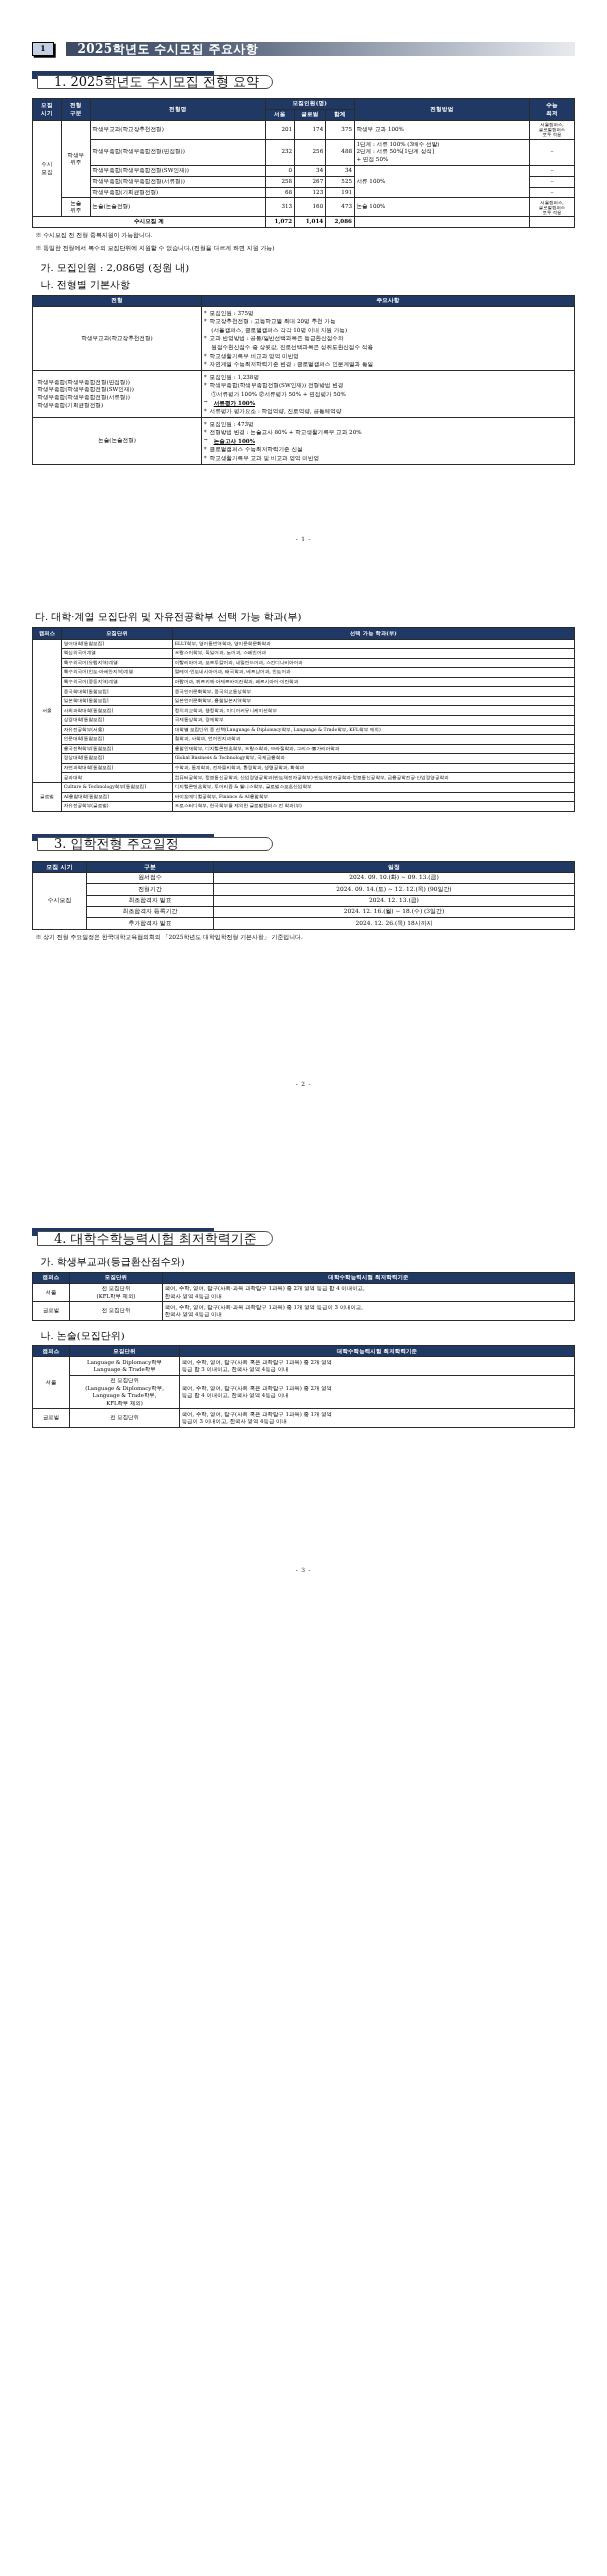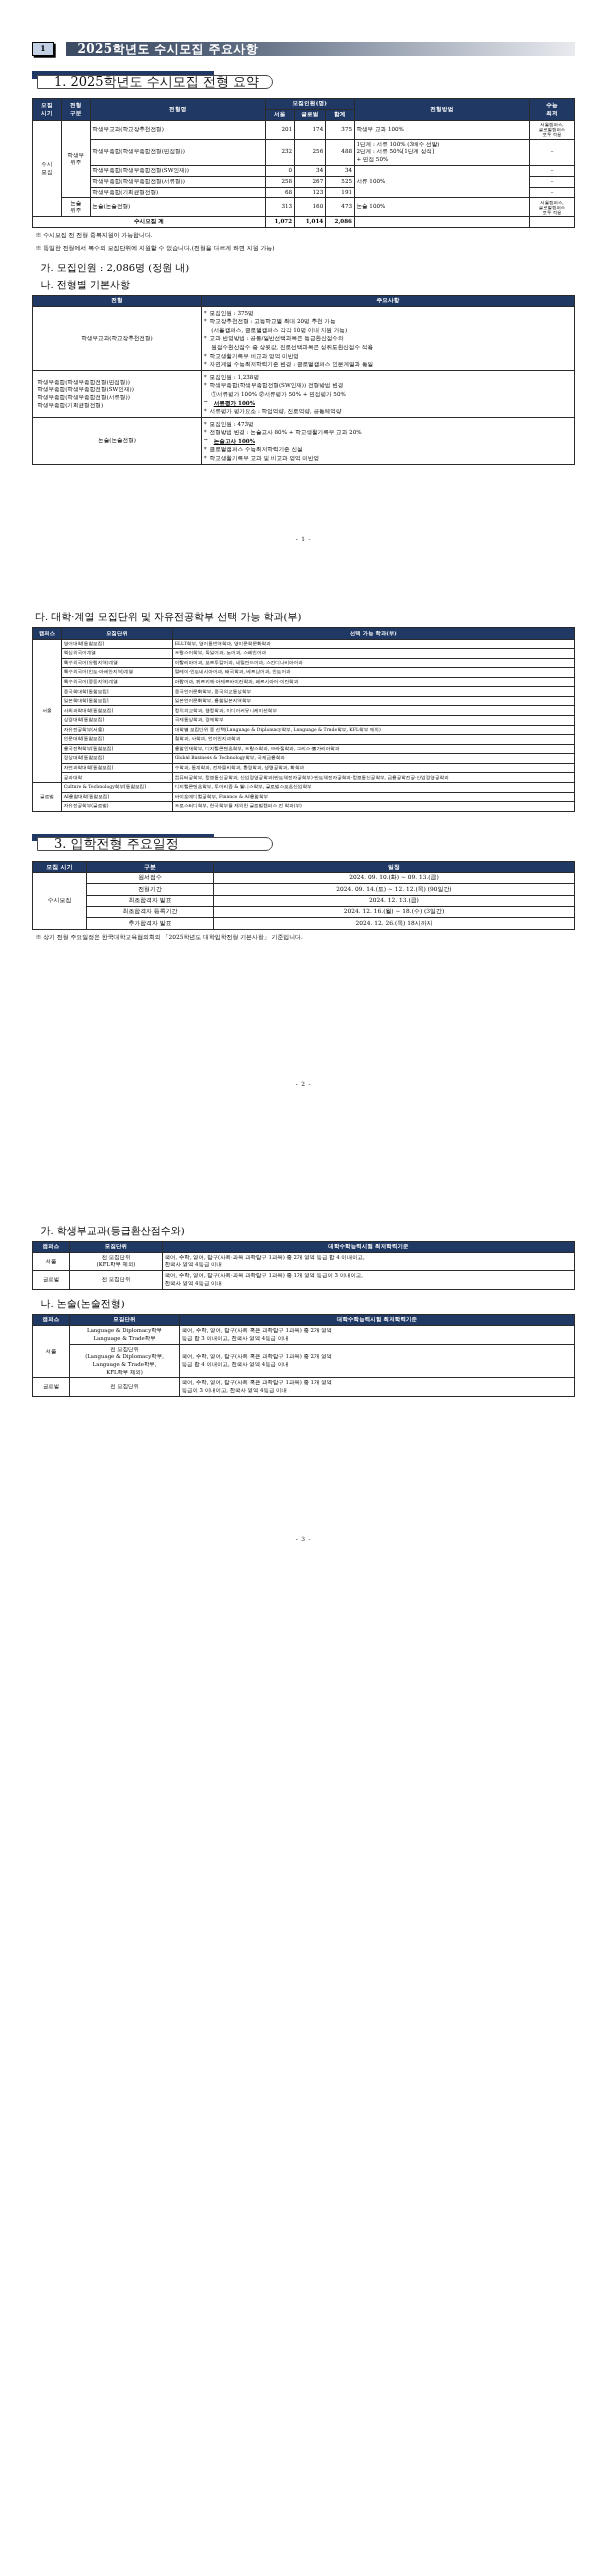--- a/index.html
+++ b/index.html
@@ -497,20 +497,24 @@
 
   <div class="note">※ 상기 전형 주요일정은 한국대학교육협의회의 「2025학년도 대학입학전형 기본사항」 기준입니다.</div>
 
   <div class="spacer-lg"></div>
   <div class="pagenum">- 2 -</div>
   <div class="spacer-lg"></div>
 </div>
 
 <div class="page">
 
+  <div class="sec-wrap">
+    <div class="sec-bar"></div>
+    <div class="sec-box">4. 대학수학능력시험 최저학력기준</div>
+  </div>
 
   <div class="subhead">가. 학생부교과(등급환산점수와)</div>
 
   <table class="t minstd">
     <colgroup>
         <col style="width:37px">
         <col style="width:93px">
         <col>
       </colgroup>
     <thead>
@@ -530,21 +534,21 @@
       </tr>
       <tr>
         <td class="c">글로벌</td>
         <td class="c"><span style="white-space:pre-line">전 모집단위</span></td>
         <td class="l"><span style="white-space:pre-line">국어, 수학, 영어, 탐구(사회·과목 과학탐구 1과목) 중 1개 영역 등급이 3 이내이고,
 한국사 영역 4등급 이내</span></td>
       </tr>
     </tbody>
   </table>
 
-  <div class="subhead">나. 논술(논술전형)</div>
+  <div class="subhead">나. 논술(모집단위)</div>
 
   <table class="t minstd">
     <colgroup>
         <col style="width:37px">
         <col style="width:110px">
         <col>
       </colgroup>
     <thead>
       <tr>
         <th>캠퍼스</th>

